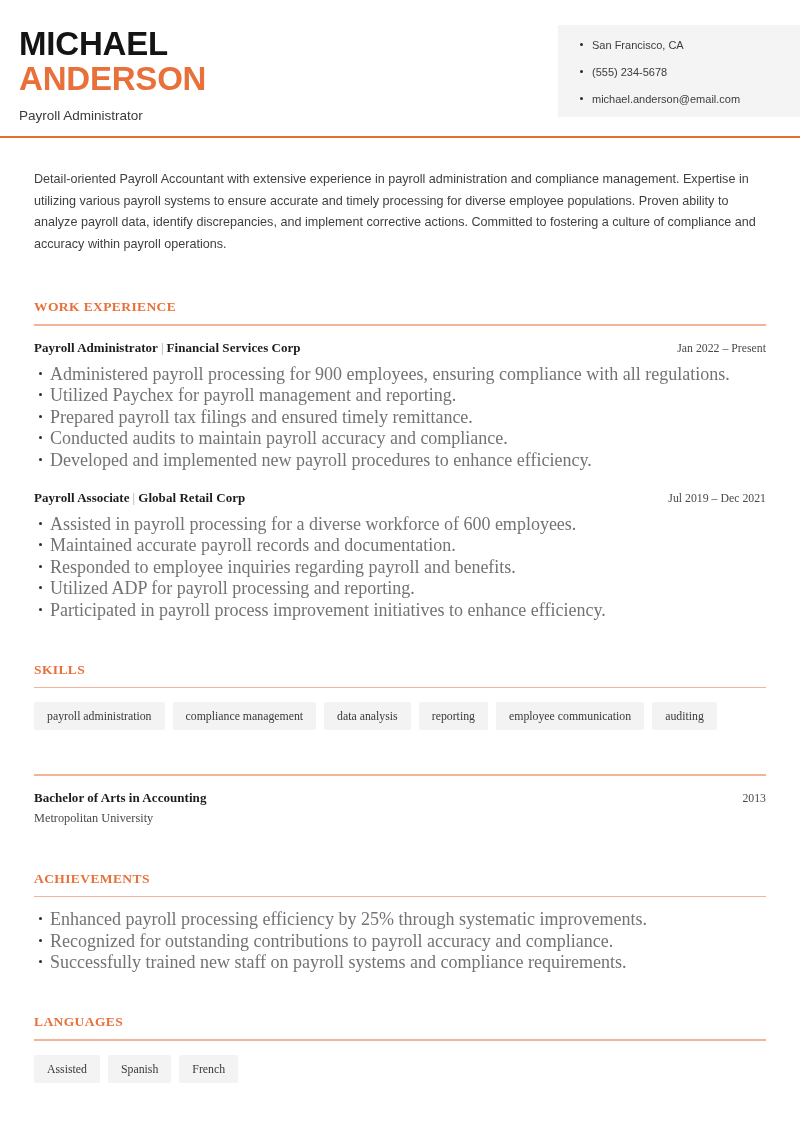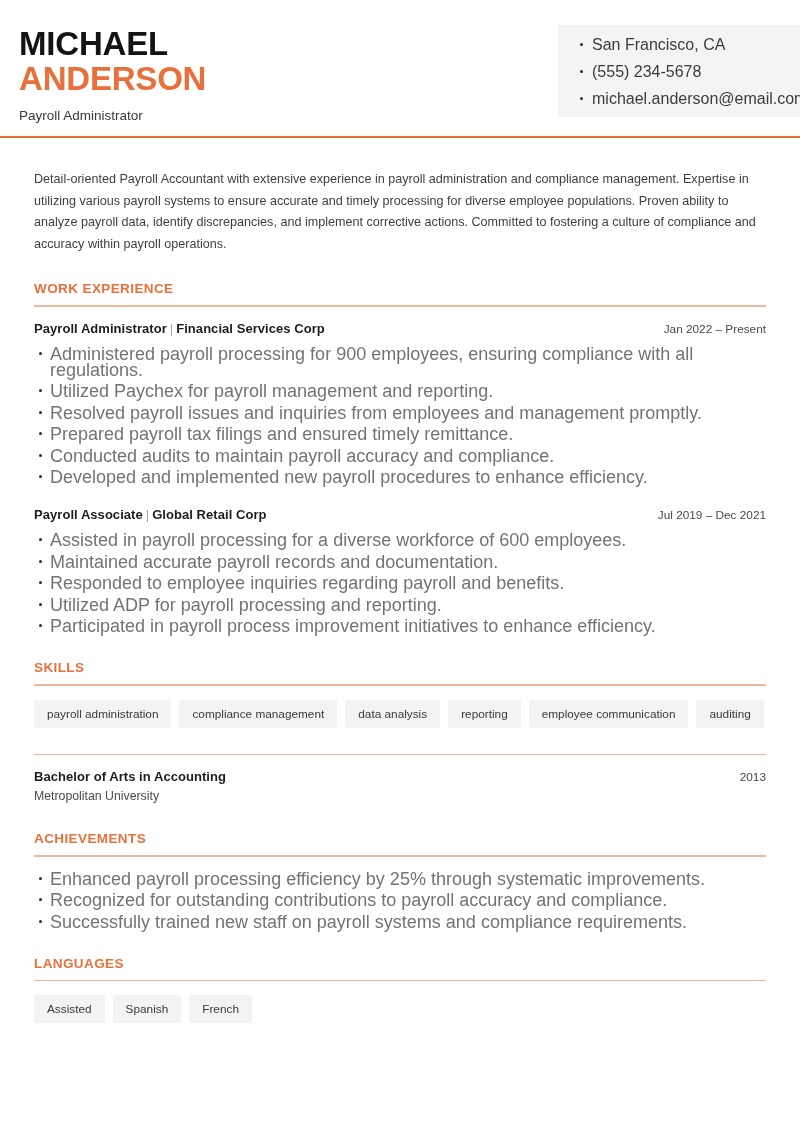--- a/index.html
+++ b/index.html
@@ -38,21 +38,21 @@
     box-sizing: border-box;
     padding: 13px 0 0 22px;
   }
   .contact-list {
     list-style: none;
     margin: 0;
     padding: 0;
   }
   .contact-list li {
     position: relative;
-    font-size: 16px;
+    font-size: 11px;
     line-height: 14px;
     color: #3c3c3c;
     margin-bottom: 13px;
     padding-left: 12px;
   }
   .contact-list li:last-child { margin-bottom: 0; }
   .contact-list li::before {
     content: "";
     position: absolute;
     left: 0;
@@ -101,21 +101,21 @@
 
   .summary {
     margin: 0;
     padding-top: 32px;
     font-size: 12.6px;
     line-height: 21.5px;
     color: #3f3f3f;
     width: 735px;
   }
 
-  .section { margin-top: 26px; }
+  .section { margin-top: 44px; font-family: Liberation Serif, serif; }
   .section-title {
     font-size: 13.5px;
     font-weight: bold;
     letter-spacing: 0.4px;
     color: #e8703a;
     margin: 0 0 9px 0;
     text-transform: uppercase;
   }
   .section-rule {
     height: 1.5px;
@@ -239,21 +239,20 @@
       <div class="entry">
         <div class="entry-head">
           <div class="entry-title">
             <span>Payroll Administrator</span><span class="entry-sep">|</span><span>Financial Services Corp</span>
           </div>
           <div class="entry-date">Jan 2022 – Present</div>
         </div>
         <ul class="bullets">
           <li>Administered payroll processing for 900 employees, ensuring compliance with all regulations.</li>
           <li>Utilized Paychex for payroll management and reporting.</li>
-          <li>Resolved payroll issues and inquiries from employees and management promptly.</li>
           <li>Prepared payroll tax filings and ensured timely remittance.</li>
           <li>Conducted audits to maintain payroll accuracy and compliance.</li>
           <li>Developed and implemented new payroll procedures to enhance efficiency.</li>
         </ul>
       </div>
 
       <div class="entry">
         <div class="entry-head">
           <div class="entry-title">
             <span>Payroll Associate</span><span class="entry-sep">|</span><span>Global Retail Corp</span>

